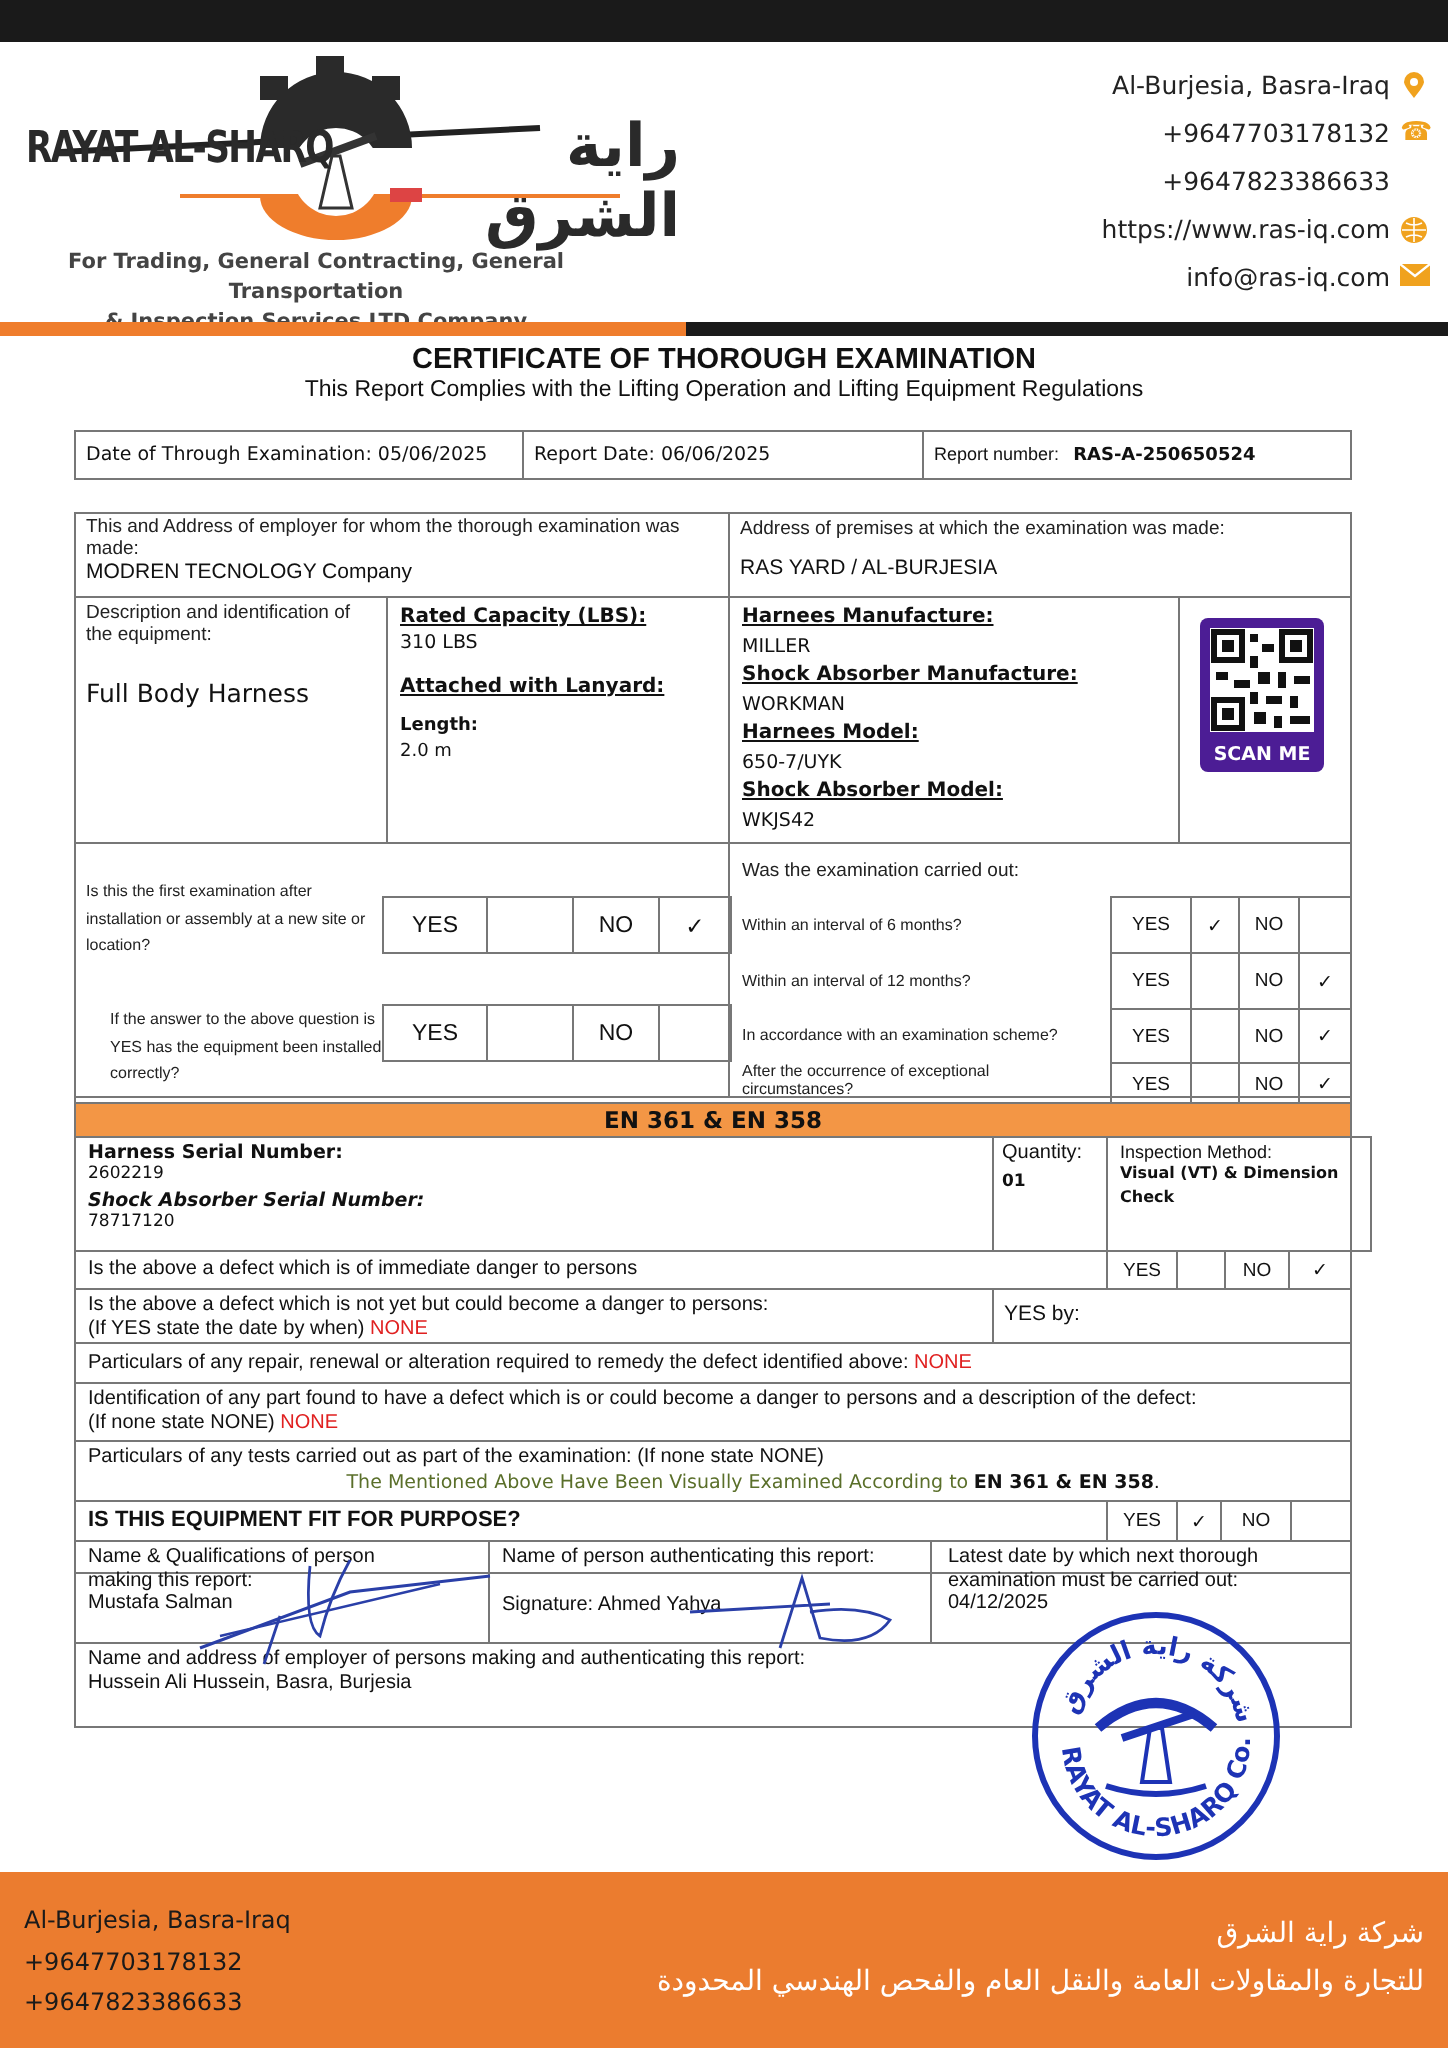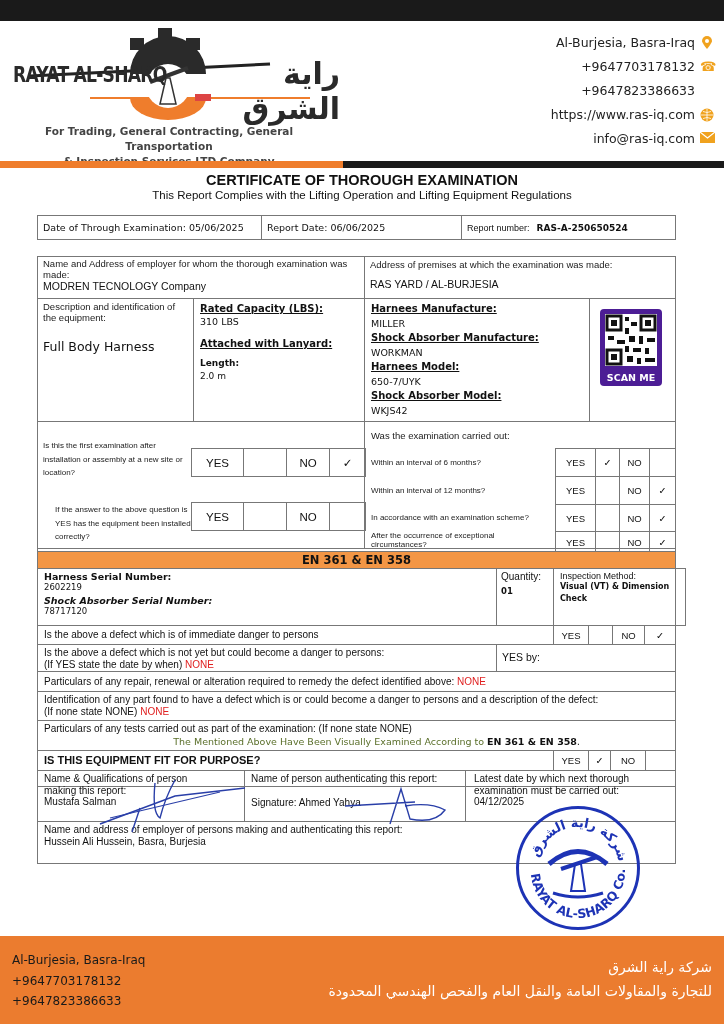--- a/index.html
+++ b/index.html
@@ -5,21 +5,21 @@
   * { box-sizing: border-box; margin: 0; padding: 0; }
   html, body { width: 724px; height: 1024px; background: #fff; overflow: hidden; }
   body { position: relative; font-family: "Liberation Sans", sans-serif; color: #111; }
   .abs { position: absolute; }
   .topbar { left: 0; top: 0; width: 724px; height: 21px; background: #1a1a1a; }
   .brand-line { left: 0; top: 161px; height: 7px; }
   .brand-line .o { position: absolute; left: 0; top: 0; width: 343px; height: 7px; background: #ef7d2c; }
   .brand-line .b { position: absolute; left: 343px; top: 0; width: 381px; height: 7px; background: #1a1a1a; }
   .logo-text { left: 13px; top: 62px; font-family: "DejaVu Sans", sans-serif; font-weight: bold; font-size: 22px; letter-spacing: -1px; color: #2a2a2a; transform: scaleX(0.78); transform-origin: left; }
   .logo-ar { left: 205px; top: 56px; font-size: 30px; font-weight: bold; color: #2a2a2a; direction: rtl; font-family: "DejaVu Sans", sans-serif; }
-  .tagline { left: 19px; top: 124px; width: 300px; text-align: center; font-size: 10.5px; font-weight: bold; color: #444; line-height: 15px; font-family: "DejaVu Sans", sans-serif; }
+  .tagline { left: 8px; top: 124px; width: 300px; text-align: center; font-size: 10.5px; font-weight: bold; color: #444; line-height: 15px; font-family: "DejaVu Sans", sans-serif; }
   .contact { right: 10px; text-align: right; font-size: 12.5px; color: #222; font-family: "DejaVu Sans", sans-serif; display: flex; align-items: center; justify-content: flex-end; gap: 5px; }
   .cicon { width: 14px; height: 14px; display: inline-block; color: #f0a21e; font-size: 13px; line-height: 14px; text-align: center; }
   .title { left: 0; width: 724px; top: 172px; text-align: center; font-weight: bold; font-size: 14.5px; }
   .subtitle { left: 0; width: 724px; top: 189px; text-align: center; font-size: 11.5px; }
   table { border-collapse: collapse; position: absolute; }
   td { border: 1px solid #777; vertical-align: top; font-size: 10px; padding: 2px 5px; }
   .cal { font-family: "DejaVu Sans", sans-serif; }
   .hdr td { font-size: 9.5px; vertical-align: middle; height: 24px; }
   .box { position: absolute; border: 1px solid #777; }
   .lbl { font-size: 9.5px; color: #222; }
@@ -119,21 +119,21 @@
       <span style="font-family:'Liberation Sans',sans-serif;font-size:9px;">Report number:</span>
       <b style="font-size:9px;margin-left:4px;">RAS-A-250650524</b>
     </td>
   </tr>
 </tbody>
   </table>
 
 <div class="box" style="left:37px;top:256px;width:639px;height:608px;"></div>
 
 <div class="box" style="left:37px;top:256px;width:328px;height:43px;padding:2px 5px;">
-  <div class="lbl" style="font-size:9.5px;line-height:10.5px;">Name and Address of employer for whom the thorough examination was made:</div>
+  <div class="lbl" style="font-size:9.5px;line-height:10.5px;">This and Address of employer for whom the thorough examination was made:</div>
   <div class="val">MODREN TECNOLOGY Company</div>
 </div>
 <div class="box" style="left:364px;top:256px;width:312px;height:43px;padding:2px 5px;">
   <div class="lbl">Address of premises at which the examination was made:</div>
   <div class="val" style="margin-top:8px;">RAS YARD / AL-BURJESIA</div>
 </div>
 
 <div class="box" style="left:37px;top:298px;width:157px;height:124px;padding:3px 5px;">
   <div class="lbl" style="line-height:10.5px;">Description and identification of the equipment:</div>
   <div class="cal" style="font-size:12.5px;margin-top:16px;">Full Body Harness</div>

